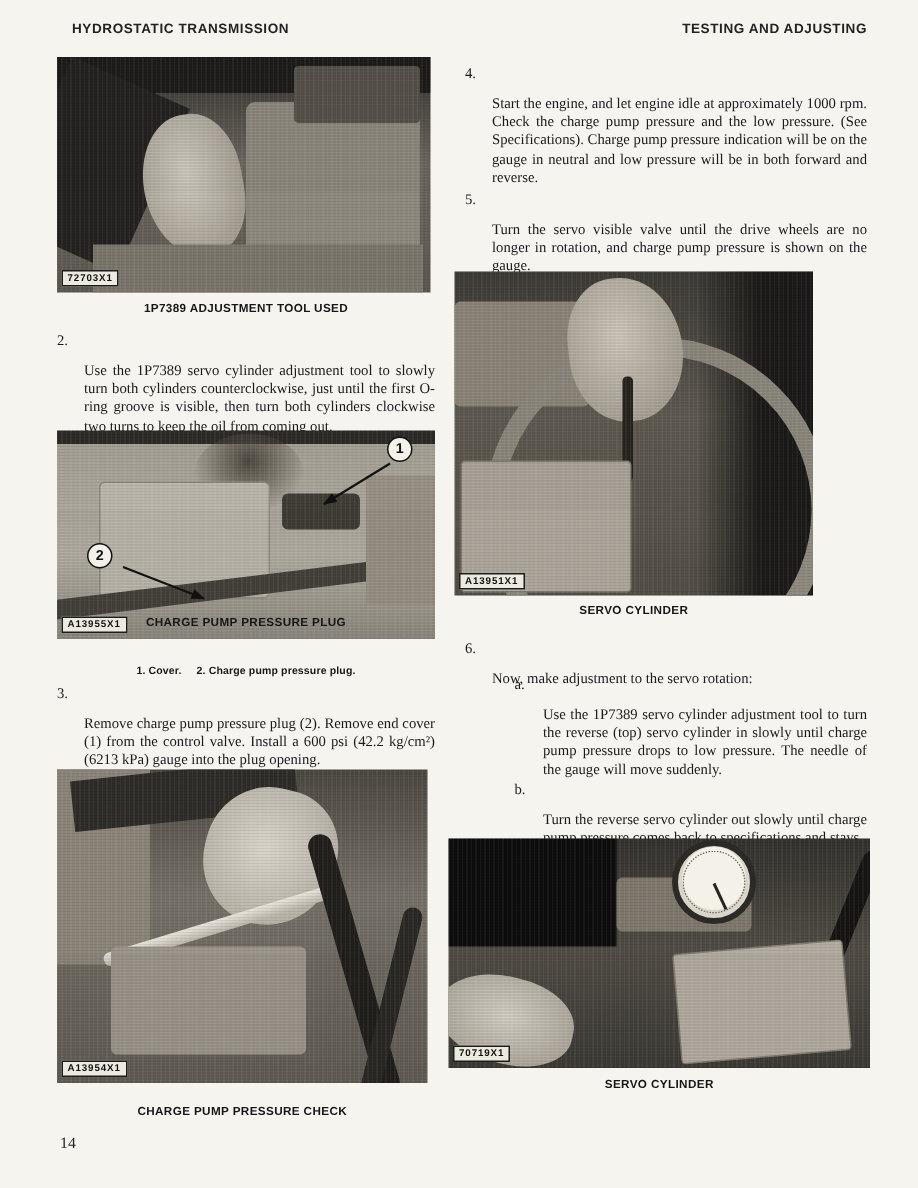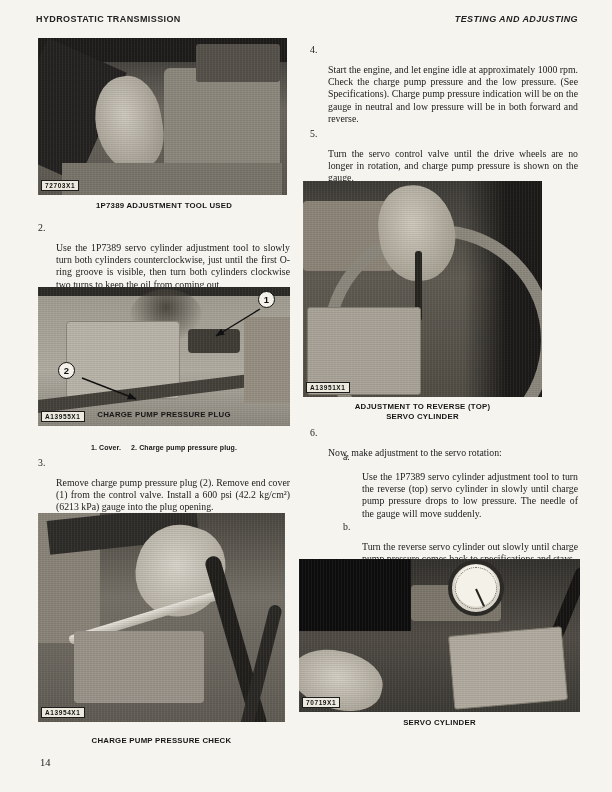--- a/index.html
+++ b/index.html
@@ -7,22 +7,22 @@
     width:612px;height:792px;position:relative;overflow:hidden;
     background:#f6f4ef;
     font-family:"Liberation Serif", serif;
     color:#1a1a1a;
   }
   .hdr{
     position:absolute;top:14px;
     font-family:"Liberation Sans", sans-serif;
     font-weight:bold;font-size:9px;letter-spacing:.4px;color:#222;
   }
-  .hdr.left{left:36px;}
-  .hdr.right{right:34px;text-align:right;font-style:italic;}
+  .hdr.left{left:48px;}
+  .hdr.right{right:34px;text-align:right;}
 
   .photo{
     position:absolute;overflow:hidden;background:#6a665e;
   }
   .photo::after{
     content:"";position:absolute;inset:0;pointer-events:none;
     background:
       repeating-linear-gradient(0deg, rgba(0,0,0,.07) 0 1px, rgba(255,255,255,0) 1px 2px),
       repeating-linear-gradient(90deg, rgba(255,255,255,.05) 0 1px, rgba(255,255,255,0) 1px 3px);
   }
@@ -143,34 +143,33 @@
 
 <div class="pageno">14</div>
 
 <div class="item" style="left:310px;top:44px;width:268px;">
   <span class="num">4.</span>
   <span class="txt">Start the engine, and let engine idle at approximately 1000 rpm. Check the charge pump pressure and the low pressure. (See Specifications). Charge pump pressure indication will be on the gauge in neutral and low pressure will be in both forward and reverse.</span>
 </div>
 
 <div class="item" style="left:310px;top:128px;width:268px;">
   <span class="num">5.</span>
-  <span class="txt">Turn the servo control valve until the drive wheels are no longer in rotation, and charge pump pressure is shown on the gauge.</span>
+  <span class="txt">Turn the servo visible valve until the drive wheels are no longer in rotation, and charge pump pressure is shown on the gauge.</span>
 </div>
 
 <div class="photo" style="left:303px;top:181px;width:239px;height:216px;background:linear-gradient(180deg,#3d3b36,#5f5b52 45%,#514d45);">
   <div class="shape" style="right:0;top:0;width:78px;height:216px;background:linear-gradient(90deg,rgba(27,26,24,0),#1b1a18 55%);"></div>
   <div class="shape" style="left:0;top:20px;width:90px;height:70px;background:#8d8578;border-radius:4px;"></div>
   <div class="shape" style="left:20px;top:44px;width:230px;height:230px;border:12px solid #8d887d;border-radius:50%;box-sizing:border-box;"></div>
   <div class="shape" style="left:76px;top:4px;width:76px;height:96px;background:radial-gradient(ellipse at 45% 40%,#cfc9bd,#a59f92 78%);border-radius:45% 55% 50% 50%;transform:rotate(-6deg);"></div>
   <div class="shape" style="left:112px;top:70px;width:7px;height:70px;background:#26241f;border-radius:3px;"></div>
   <div class="shape" style="left:4px;top:126px;width:112px;height:86px;background:#aaa499;border-radius:3px;border:1px solid #7e7a6e;"></div>
   <div class="ph-label">A13951X1</div>
 </div>
 <div class="caption" style="left:303px;top:402px;width:239px;">
-  <div>ADJUSTMENT TO REVERSE (TOP)</div>
   <div>SERVO CYLINDER</div>
 </div>
 
 <div class="item" style="left:310px;top:427px;width:268px;">
   <span class="num">6.</span>
   <span class="txt">Now, make adjustment to the servo rotation:</span>
 </div>
 
 <div class="item sub" style="left:343px;top:451px;width:235px;">
   <span class="num">a.</span>

